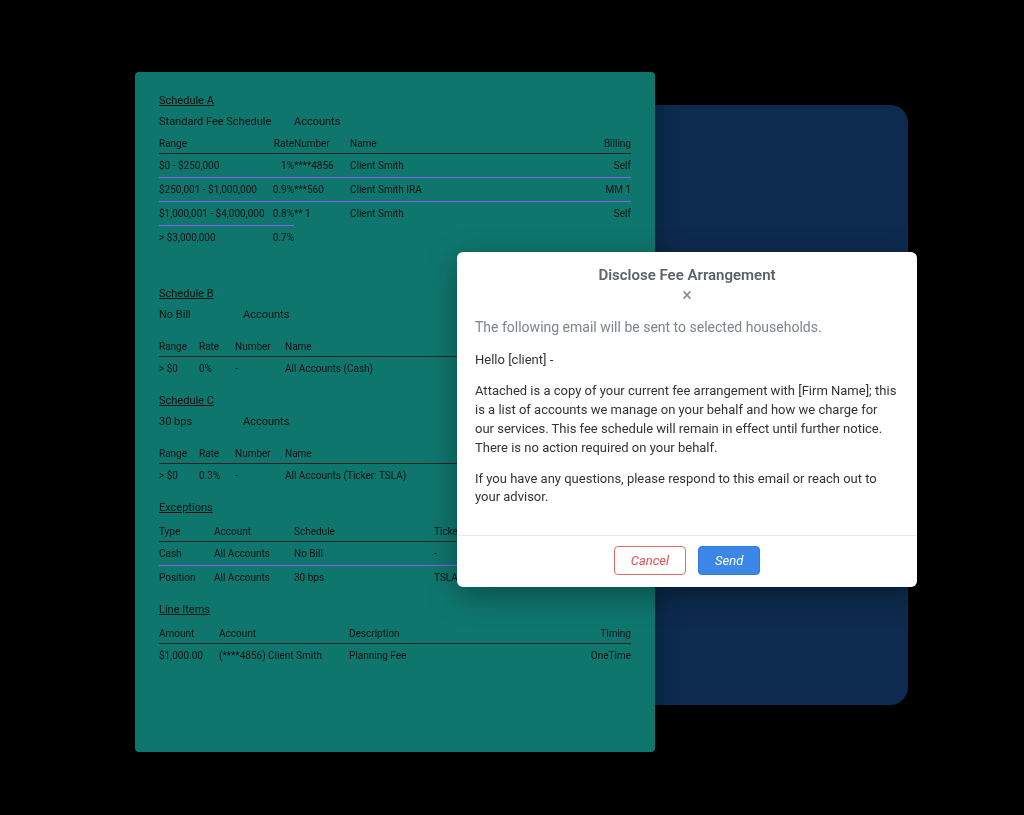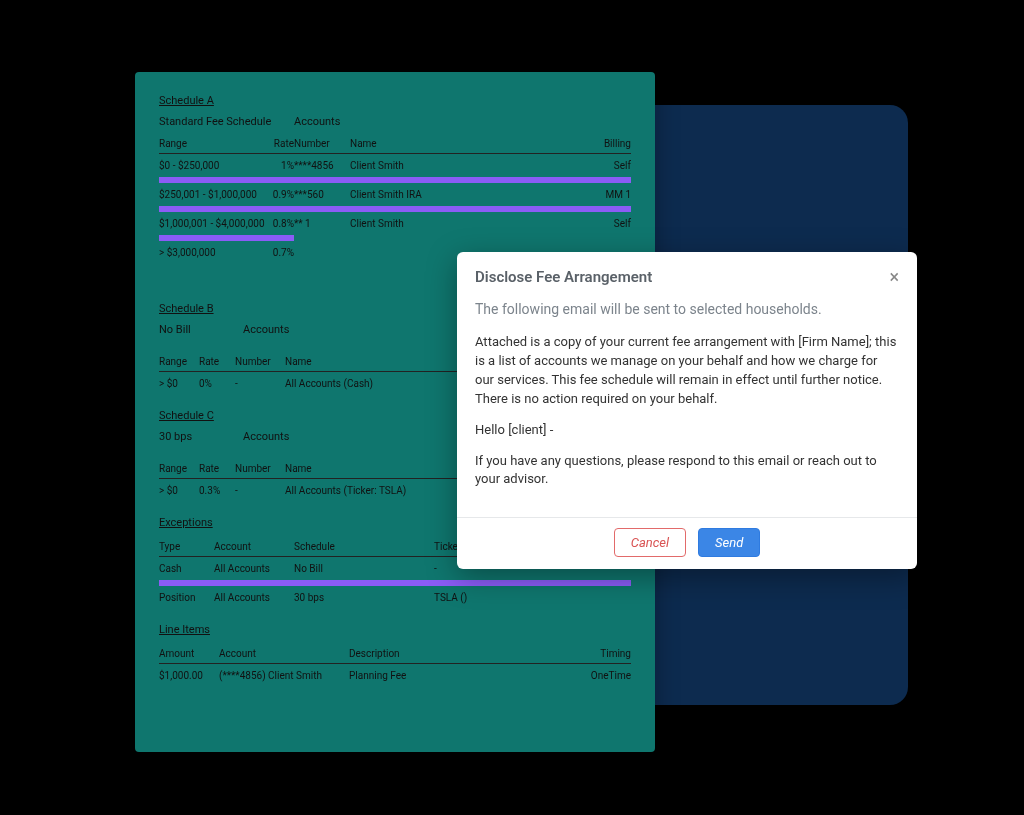--- a/index.html
+++ b/index.html
@@ -57,21 +57,21 @@
 }
 th {
   text-align: left;
   font-weight: 400;
   border-bottom: 1px solid #222;
   padding: 4px 0;
 }
 th.r, td.r { text-align: right; }
 td {
   padding: 6px 0;
-  border-bottom: 6px solid #8b5cf6;
+  border-bottom: 1px solid #8b5cf6;
 }
 tr.nobb td { border-bottom: none; }
 .minfee { font-size: 12px; margin: 6px 0 14px 0; text-align: right; }
 .sec-gap { margin-top: 14px; }
 .sched-a-left { width: 135px; flex-shrink: 0; }
 .sched-a-right { flex: 1; }
 
 .modal {
   position: absolute;
   top: 252px;
@@ -79,20 +79,21 @@
   width: 460px;
   background: #fff;
   border-radius: 6px;
   box-shadow: 0 8px 30px rgba(0,0,0,0.35);
 }
 .modal-head {
   display: flex;
   justify-content: space-between;
   align-items: center;
   padding: 14px 18px 12px 18px;
+  flex-direction: column;
 }
 .modal-title { color: #5a6168; font-weight: 600; font-size: 15px; }
 .close-x { color: #888; font-size: 18px; cursor: pointer; }
 .modal-body { padding: 0 18px 16px 18px; font-size: 13px; color: #333; line-height: 1.45; }
 .desc { color: #7c848c; font-size: 14px; margin-bottom: 14px; }
 .modal-body p { margin-bottom: 12px; }
 .modal-foot {
   border-top: 1px solid #e6e8ea;
   padding: 10px 18px 12px 18px;
   text-align: center;
@@ -265,21 +266,21 @@
 
 </div>
 
 <div class="modal">
   <div class="modal-head">
     <div class="modal-title">Disclose Fee Arrangement</div>
     <div class="close-x">×</div>
   </div>
   <div class="modal-body">
     <div class="desc">The following email will be sent to selected households.</div>
+    <p>Hello [client] -</p>
     <p>Attached is a copy of your current fee arrangement with [Firm Name]; this is a list of accounts we manage on your behalf and how we charge for our services. This fee schedule will remain in effect until further notice. There is no action required on your behalf.</p>
-    <p>Hello [client] -</p>
     <p>If you have any questions, please respond to this email or reach out to your advisor.</p>
   </div>
   <div class="modal-foot">
     <span class="btn btn-cancel">Cancel</span>
     <span class="btn btn-send">Send</span>
   </div>
 </div>
 
 </body></html>

